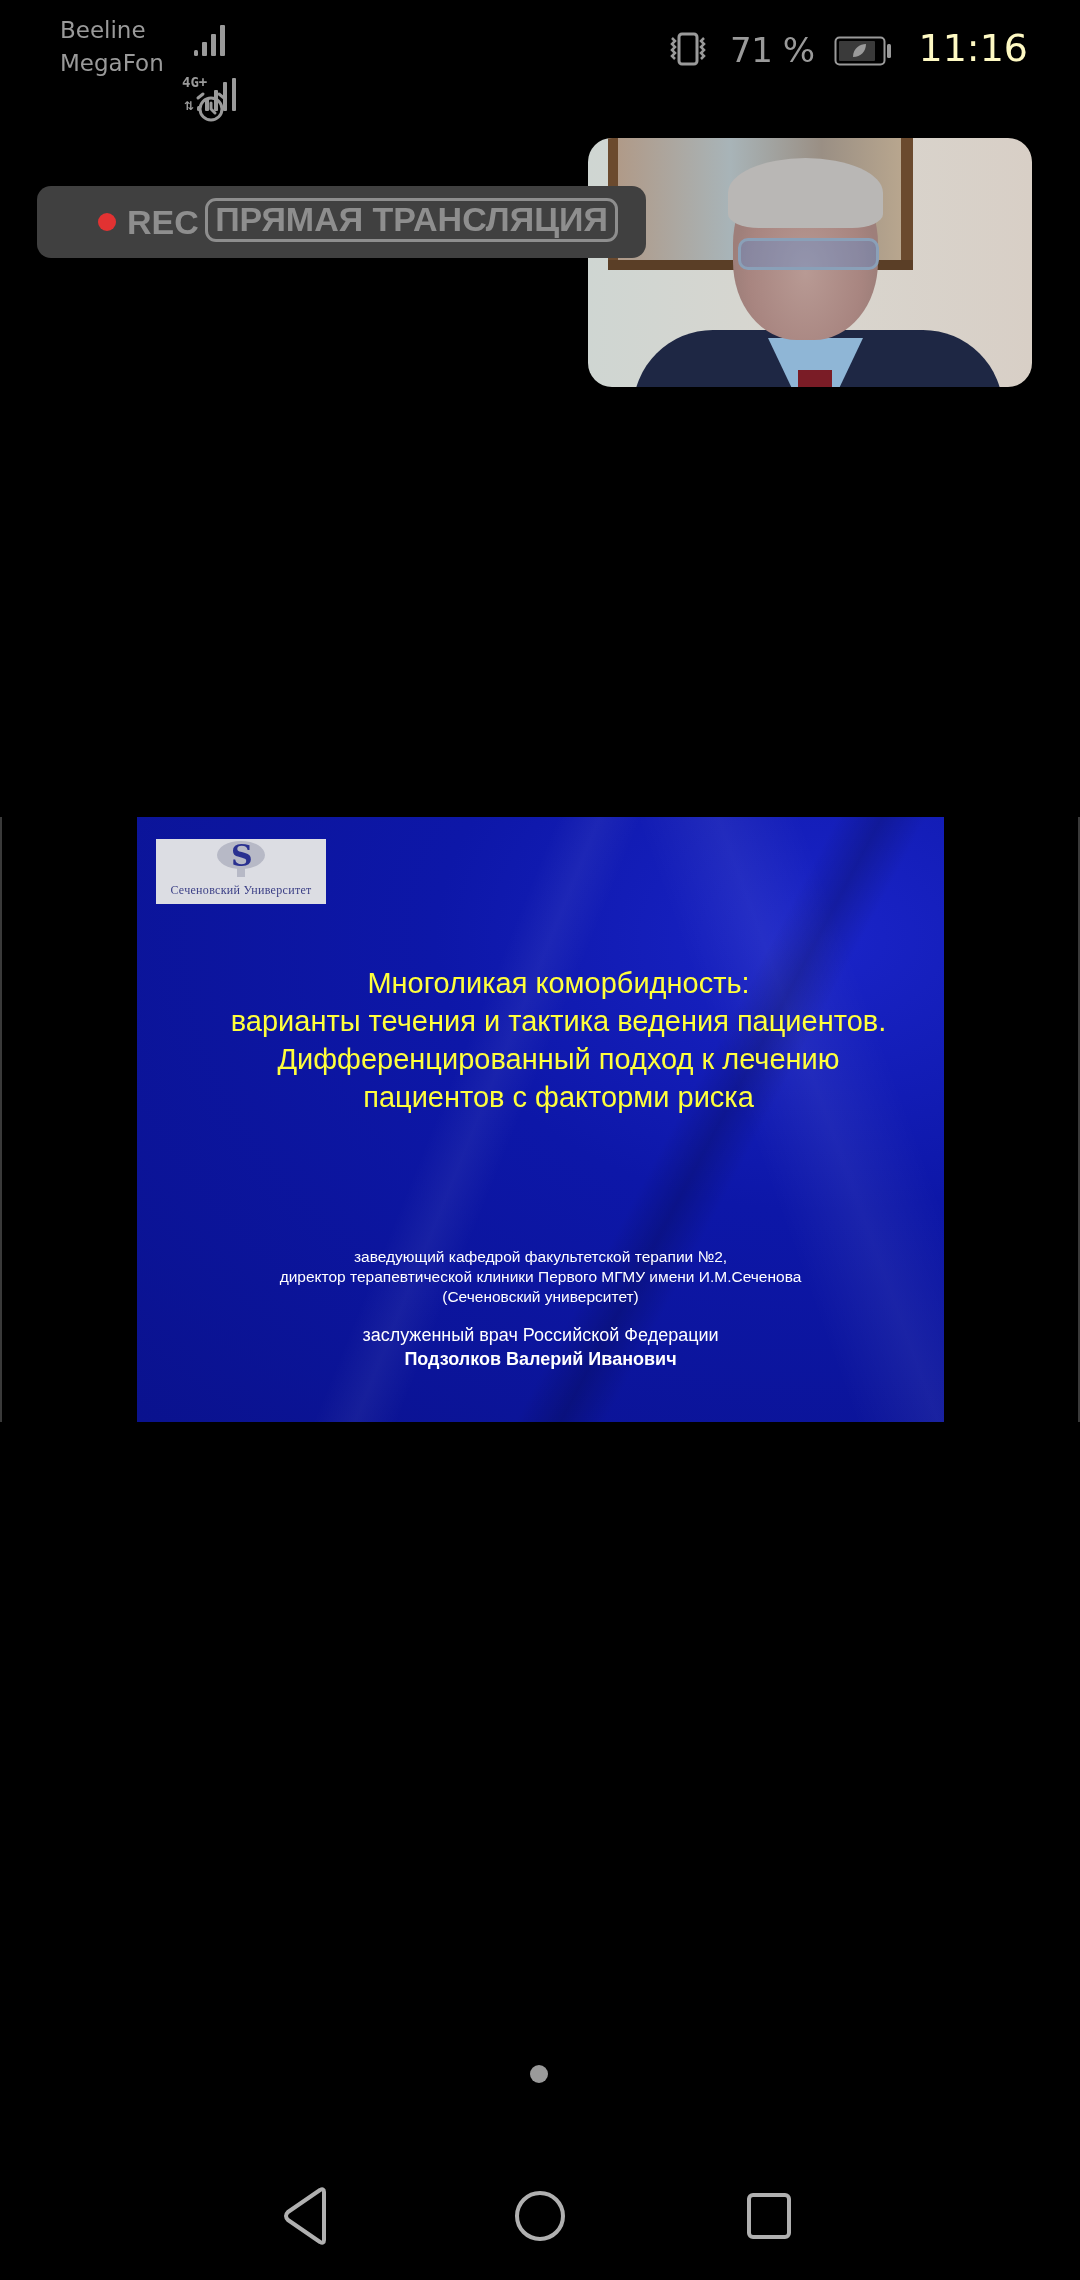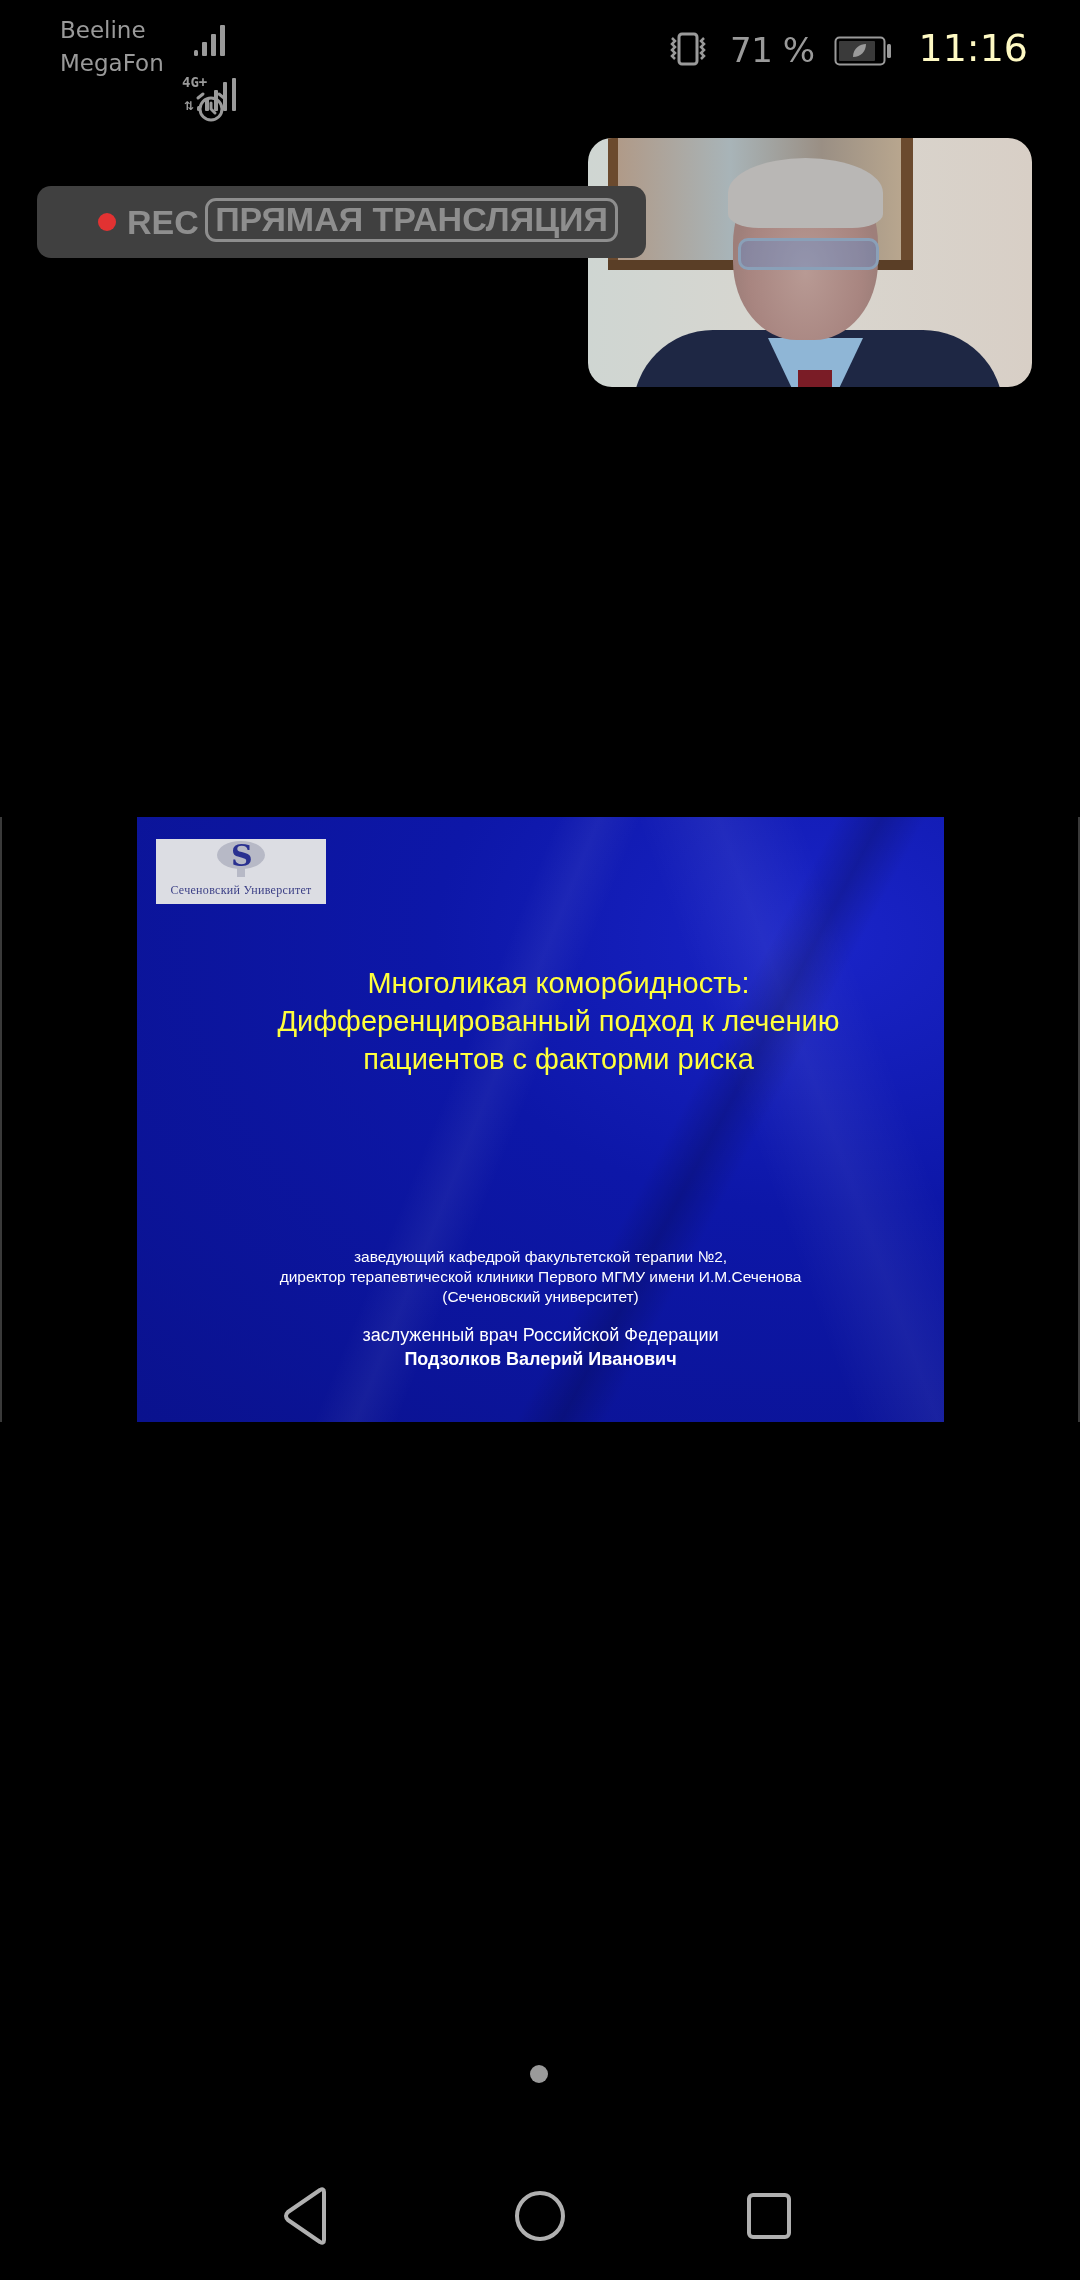--- a/index.html
+++ b/index.html
@@ -154,20 +154,21 @@
     <div class="logo-tree">
       <div class="canopy"></div>
       <div class="trunk"></div>
       <div class="s">S</div>
     </div>
     <div class="logo-text">Сеченовский Университет</div>
   </div>
 
   <div class="slide-title">
     <div>Многоликая коморбидность:</div>
+    <div>варианты течения и тактика ведения пациентов.</div>
     <div>Дифференцированный подход к лечению</div>
     <div>пациентов с факторми риска</div>
   </div>
 
   <div class="slide-sub">
     <div>заведующий кафедрой факультетской терапии №2,</div>
     <div>директор терапевтической клиники Первого МГМУ имени И.М.Сеченова</div>
     <div>(Сеченовский университет)</div>
   </div>
 

